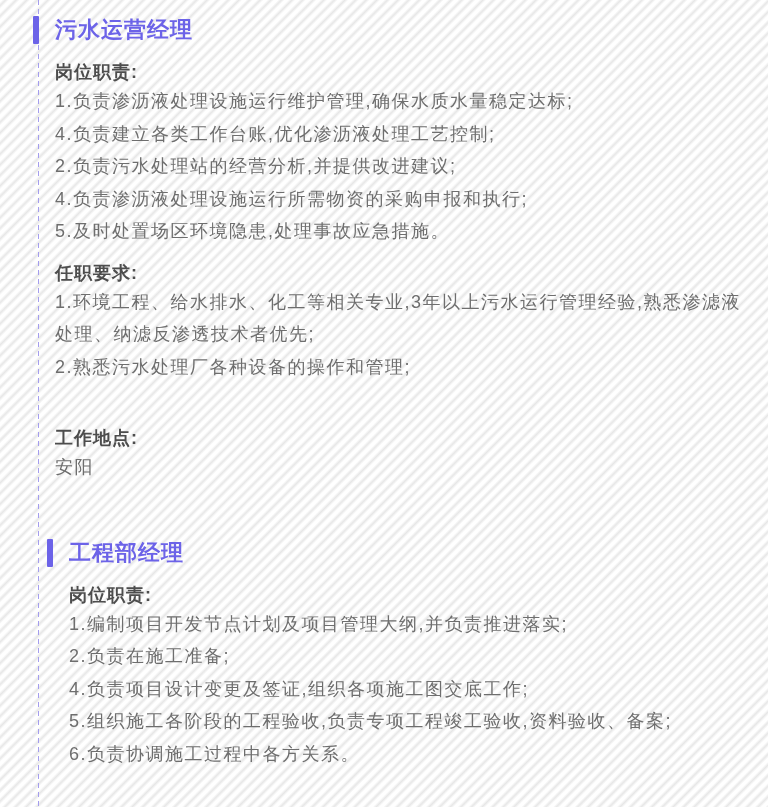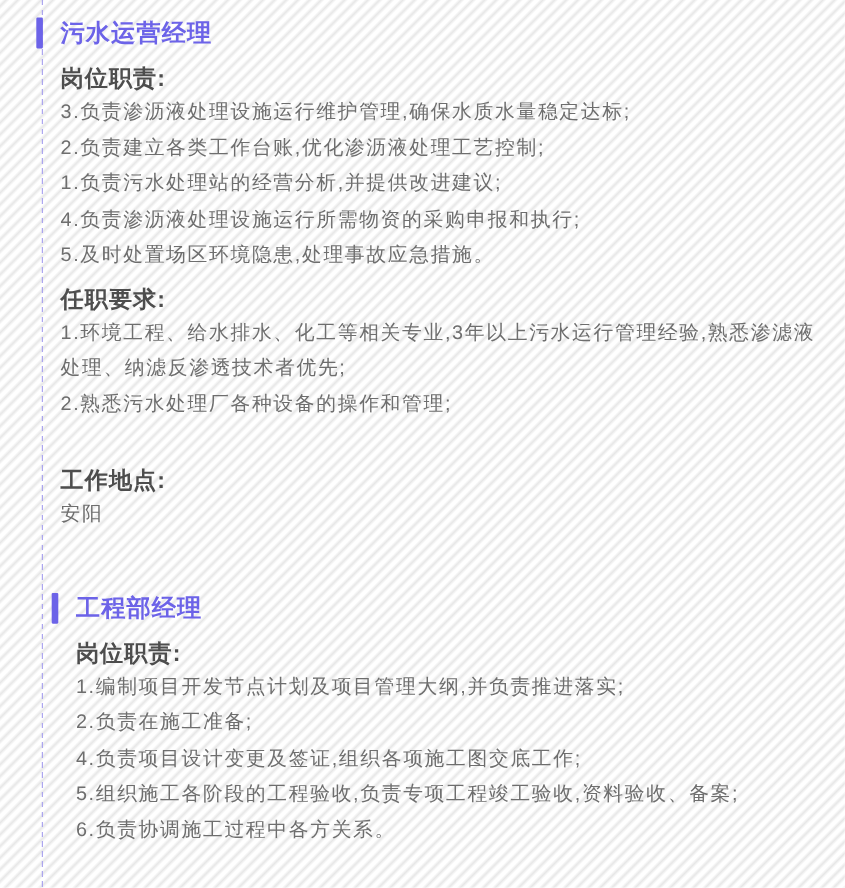--- a/index.html
+++ b/index.html
@@ -43,21 +43,21 @@
   .accent-bar {
     position: absolute;
     left: -22px;
     top: 1px;
     width: 6px;
     height: 28px;
     background: #6c63e8;
     border-radius: 1px;
   }
   .blk-label {
-    font-size: 21px;
+    font-size: 18px;
     font-weight: bold;
     color: #4d4d4d;
     line-height: 26px;
     letter-spacing: 1px;
   }
   .item {
     margin: 0;
     font-size: 18px;
     color: #6e6e6e;
     line-height: 32.5px;
@@ -75,23 +75,23 @@
   <div class="content">
 
     <section class="job">
       <h2 class="sec-title">
         <span class="accent-bar"></span>
         <span>污水运营经理</span>
       </h2>
 
       <div class="block">
         <div class="blk-label">岗位职责:</div>
-        <p class="item">3.负责渗沥液处理设施运行维护管理,确保水质水量稳定达标;</p>
-        <p class="item">2.负责建立各类工作台账,优化渗沥液处理工艺控制;</p>
-        <p class="item">1.负责污水处理站的经营分析,并提供改进建议;</p>
+        <p class="item">1.负责渗沥液处理设施运行维护管理,确保水质水量稳定达标;</p>
+        <p class="item">4.负责建立各类工作台账,优化渗沥液处理工艺控制;</p>
+        <p class="item">2.负责污水处理站的经营分析,并提供改进建议;</p>
         <p class="item">4.负责渗沥液处理设施运行所需物资的采购申报和执行;</p>
         <p class="item">5.及时处置场区环境隐患,处理事故应急措施。</p>
       </div>
 
       <div class="block gap-md">
         <div class="blk-label">任职要求:</div>
         <p class="item">1.环境工程、给水排水、化工等相关专业,3年以上污水运行管理经验,熟悉渗滤液处理、纳滤反渗透技术者优先;</p>
         <p class="item">2.熟悉污水处理厂各种设备的操作和管理;</p>
       </div>
 

